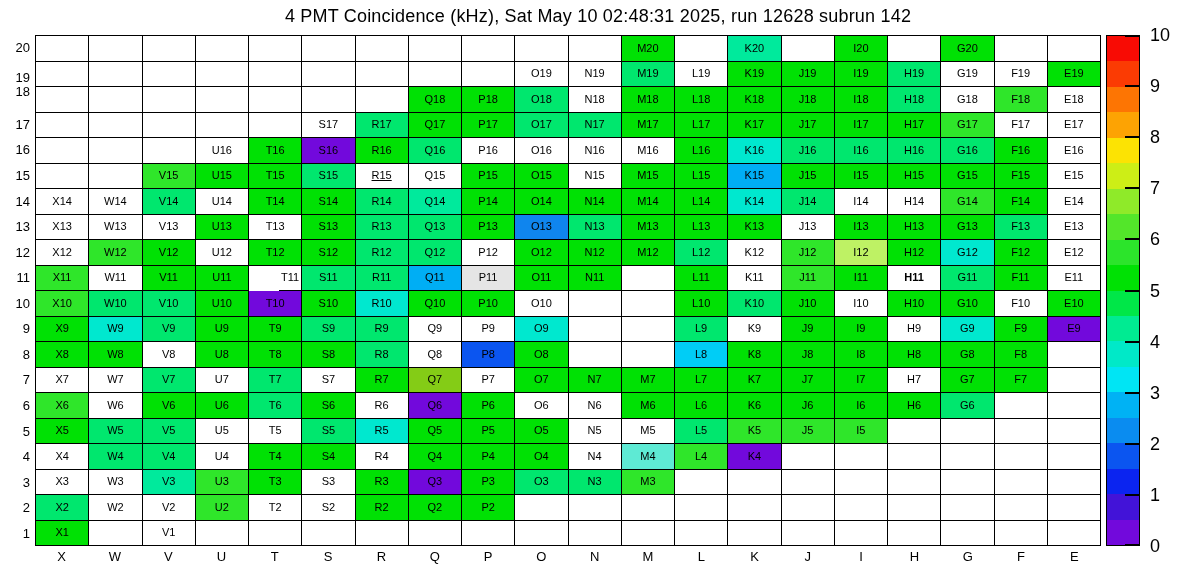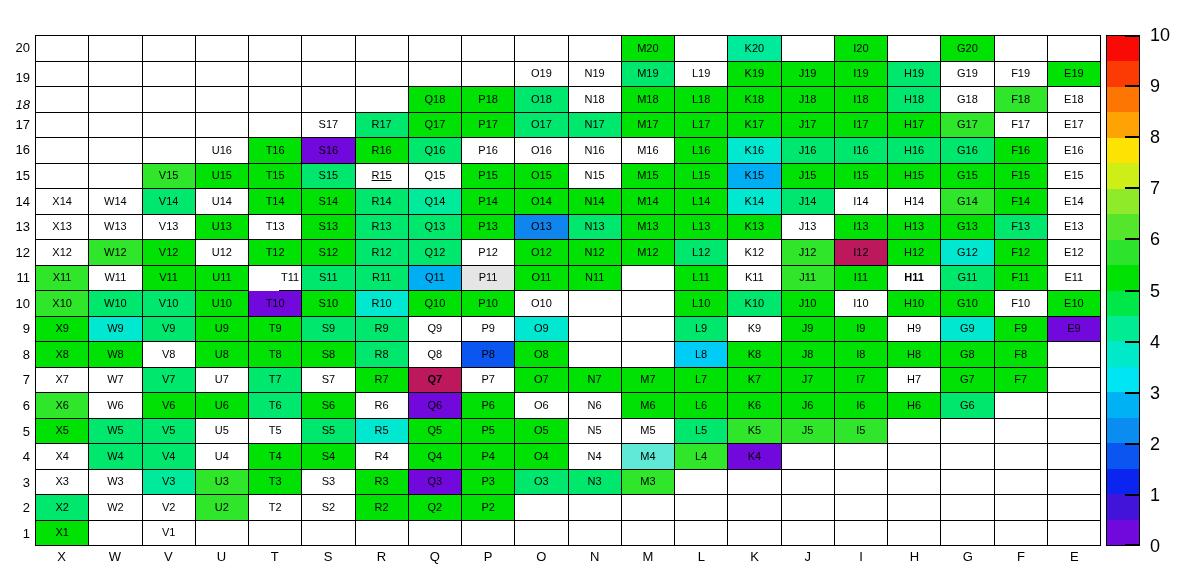--- a/index.html
+++ b/index.html
@@ -42,24 +42,25 @@
   .cbtick { position:absolute; width:15px; height:2px; background:#000; left:1125px; }
   .cbticklab {
     position:absolute; left:1150px; width:44px; height:20px;
     font-size:18px; line-height:20px; text-align:left;
   }
 </style>
 </head>
 <body>
 
 <div class="canvas">
+  <div class="title">4 PMT Coincidence (kHz), Sat May 10 02:48:31 2025, run 12628 subrun 142</div>
   <div id="yaxis">
       <div class="ylab" style="top: 35px; height: 25.55px;">20</div>
       <div class="ylab" style="top: 65px; height: 25.55px;">19</div>
-      <div class="ylab" style="top: 92px; height: 25.55px; font-style: italic;">18</div>
+      <div class="ylab" style="top: 79px; height: 25.55px;">18</div>
       <div class="ylab" style="top: 111.65px; height: 25.55px;">17</div>
       <div class="ylab" style="top: 137.2px; height: 25.55px;">16</div>
       <div class="ylab" style="top: 162.75px; height: 25.55px;">15</div>
       <div class="ylab" style="top: 188.3px; height: 25.55px;">14</div>
       <div class="ylab" style="top: 213.85px; height: 25.55px;">13</div>
       <div class="ylab" style="top: 239.4px; height: 25.55px;">12</div>
       <div class="ylab" style="top: 264.95px; height: 25.55px;">11</div>
       <div class="ylab" style="top: 290.5px; height: 25.55px;">10</div>
       <div class="ylab" style="top: 316.05px; height: 25.55px;">9</div>
       <div class="ylab" style="top: 341.6px; height: 25.55px;">8</div>
@@ -240,21 +241,21 @@
       <div class="cell" style="background: rgb(0, 225, 4);">S12</div>
       <div class="cell" style="background: rgb(0, 231, 110);">R12</div>
       <div class="cell" style="background: rgb(0, 231, 110);">Q12</div>
       <div class="cell" style="background: rgb(255, 255, 255);">P12</div>
       <div class="cell" style="background: rgb(0, 225, 4);">O12</div>
       <div class="cell" style="background: rgb(0, 225, 4);">N12</div>
       <div class="cell" style="background: rgb(0, 225, 4);">M12</div>
       <div class="cell" style="background: rgb(0, 231, 110);">L12</div>
       <div class="cell" style="background: rgb(255, 255, 255);">K12</div>
       <div class="cell" style="background: rgb(47, 230, 42);">J12</div>
-      <div class="cell" style="background: #be185d;">I12</div>
+      <div class="cell" style="background: #bef264;">I12</div>
       <div class="cell" style="background: rgb(0, 225, 4);">H12</div>
       <div class="cell" style="background: rgb(0, 232, 207);">G12</div>
       <div class="cell" style="background: rgb(0, 225, 4);">F12</div>
       <div class="cell" style="background: rgb(255, 255, 255);">E12</div>
       <div class="cell" style="background: rgb(47, 230, 42);">X11</div>
       <div class="cell" style="background: rgb(255, 255, 255);">W11</div>
       <div class="cell" style="background: rgb(0, 225, 4);">V11</div>
       <div class="cell" style="background: rgb(0, 225, 4);">U11</div>
       <div class="cell" style="background: rgb(255, 255, 255); margin-left: 30px;">T11</div>
       <div class="cell" style="background: rgb(0, 231, 110);">S11</div>
@@ -332,21 +333,21 @@
       <div class="cell" style="background: rgb(0, 225, 4);">G8</div>
       <div class="cell" style="background: rgb(0, 225, 4);">F8</div>
       <div class="cell" style="background: rgb(255, 255, 255);"></div>
       <div class="cell" style="background: rgb(255, 255, 255);">X7</div>
       <div class="cell" style="background: rgb(255, 255, 255);">W7</div>
       <div class="cell" style="background: rgb(0, 231, 110);">V7</div>
       <div class="cell" style="background: rgb(255, 255, 255);">U7</div>
       <div class="cell" style="background: rgb(0, 231, 110);">T7</div>
       <div class="cell" style="background: rgb(255, 255, 255);">S7</div>
       <div class="cell" style="background: rgb(0, 225, 4);">R7</div>
-      <div class="cell" style="background: #be185d; font-weight: bold;">Q7</div>
+      <div class="cell" style="background: #84cc16;">Q7</div>
       <div class="cell" style="background: rgb(255, 255, 255);">P7</div>
       <div class="cell" style="background: rgb(0, 225, 4);">O7</div>
       <div class="cell" style="background: rgb(0, 225, 4);">N7</div>
       <div class="cell" style="background: rgb(0, 225, 4);">M7</div>
       <div class="cell" style="background: rgb(0, 225, 4);">L7</div>
       <div class="cell" style="background: rgb(0, 225, 4);">K7</div>
       <div class="cell" style="background: rgb(0, 225, 4);">J7</div>
       <div class="cell" style="background: rgb(0, 225, 4);">I7</div>
       <div class="cell" style="background: rgb(255, 255, 255);">H7</div>
       <div class="cell" style="background: rgb(0, 225, 4);">G7</div>

